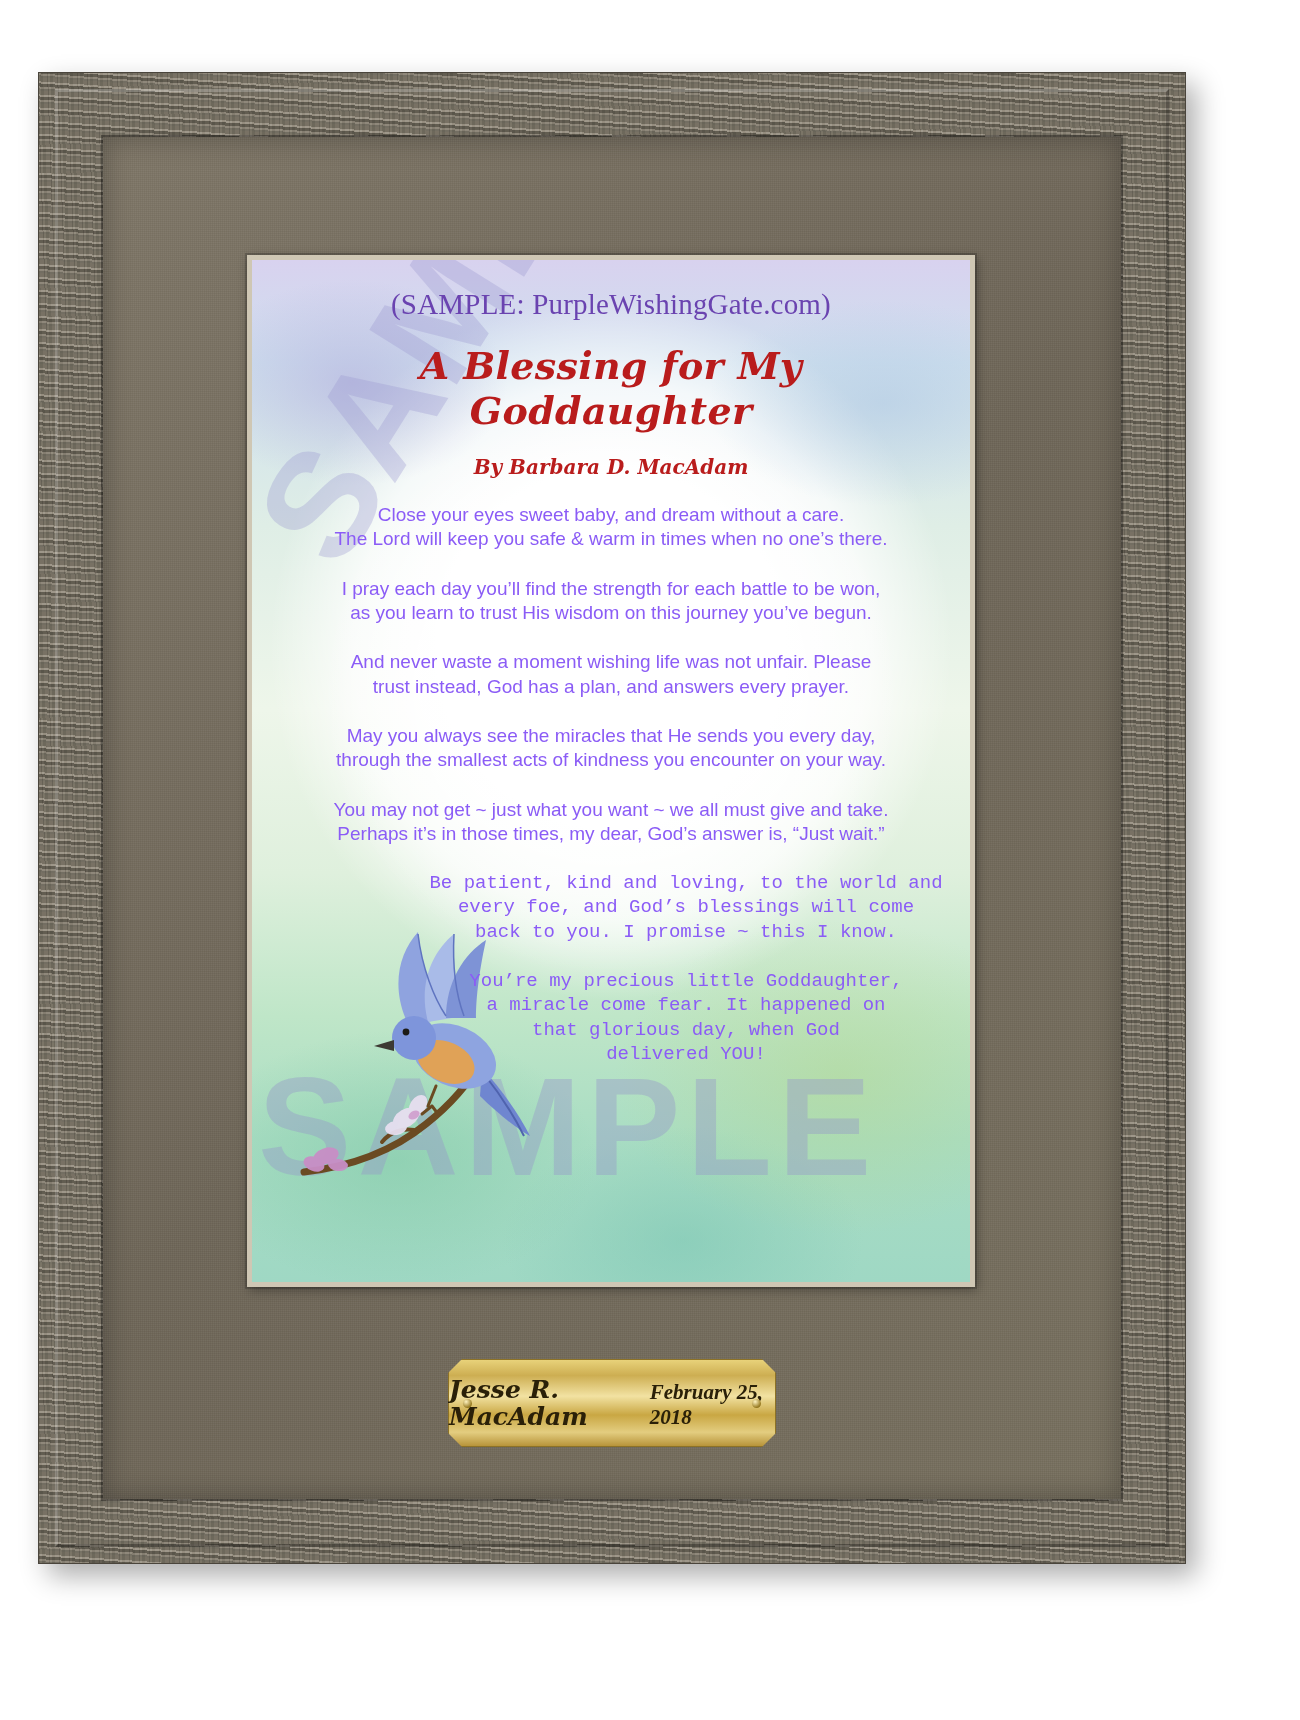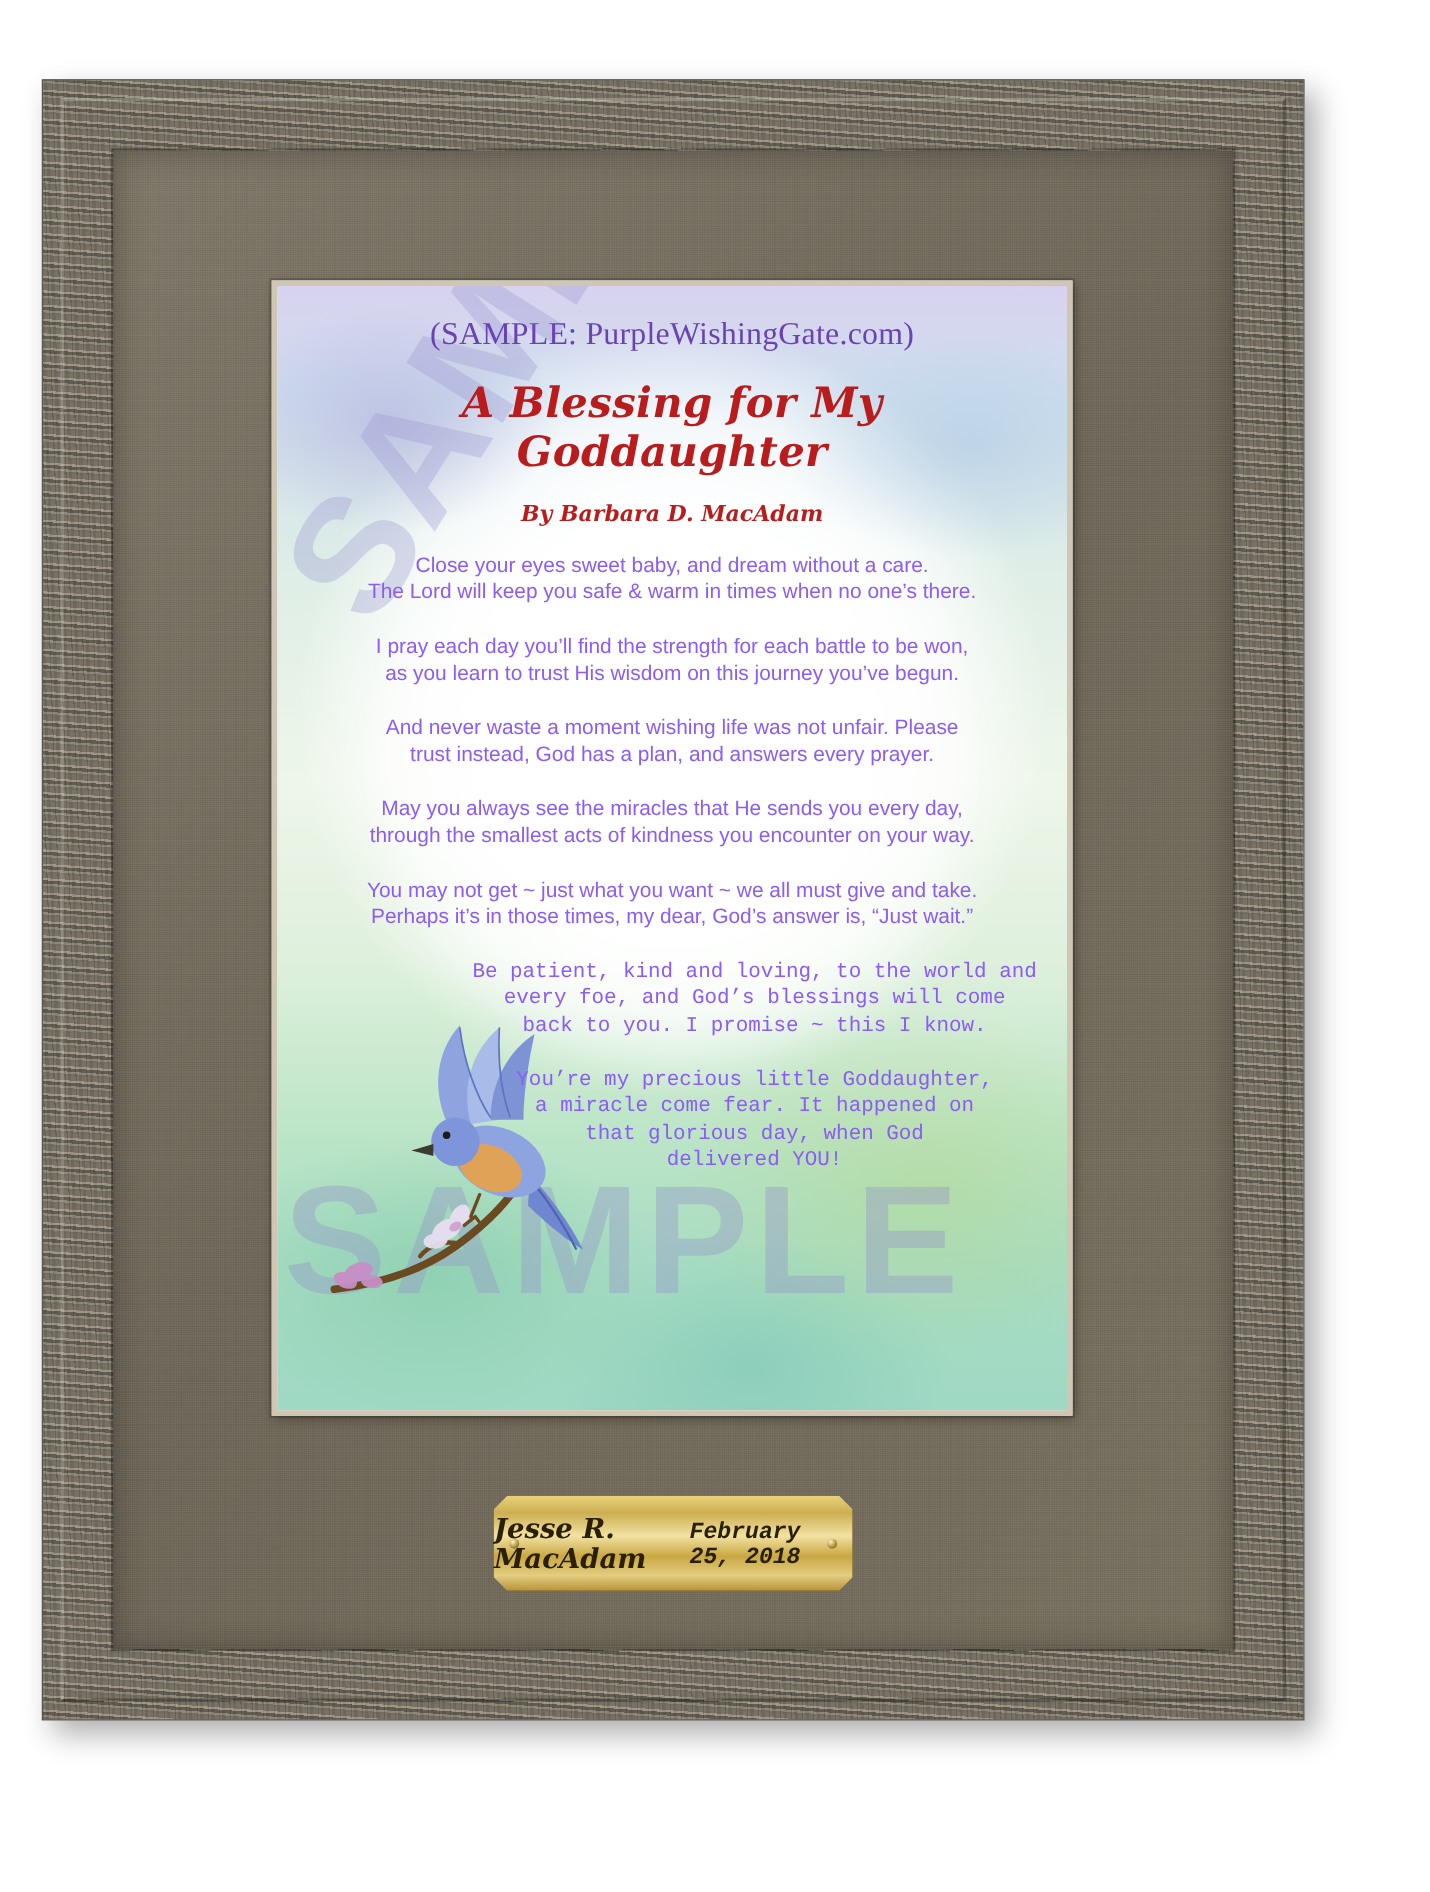--- a/index.html
+++ b/index.html
@@ -237,21 +237,21 @@
     color: #2a2008;
   }
   .nameplate-name {
     font-family: "DejaVu Serif", serif;
     font-style: italic;
     font-weight: 700;
     font-size: 25px;
     line-height: 1.1;
   }
   .nameplate-date {
-    font-family: Liberation Mono, monospace;
+    font-family: Liberation Serif, serif;
     font-style: italic;
     font-weight: 700;
     font-size: 21px;
     margin-top: 4px;
   }
   .screw {
     position: absolute;
     width: 9px; height: 9px;
     border-radius: 50%;
     background: radial-gradient(circle at 35% 30%, #fff3c0, #96791f 70%, #5e4a11 100%);

